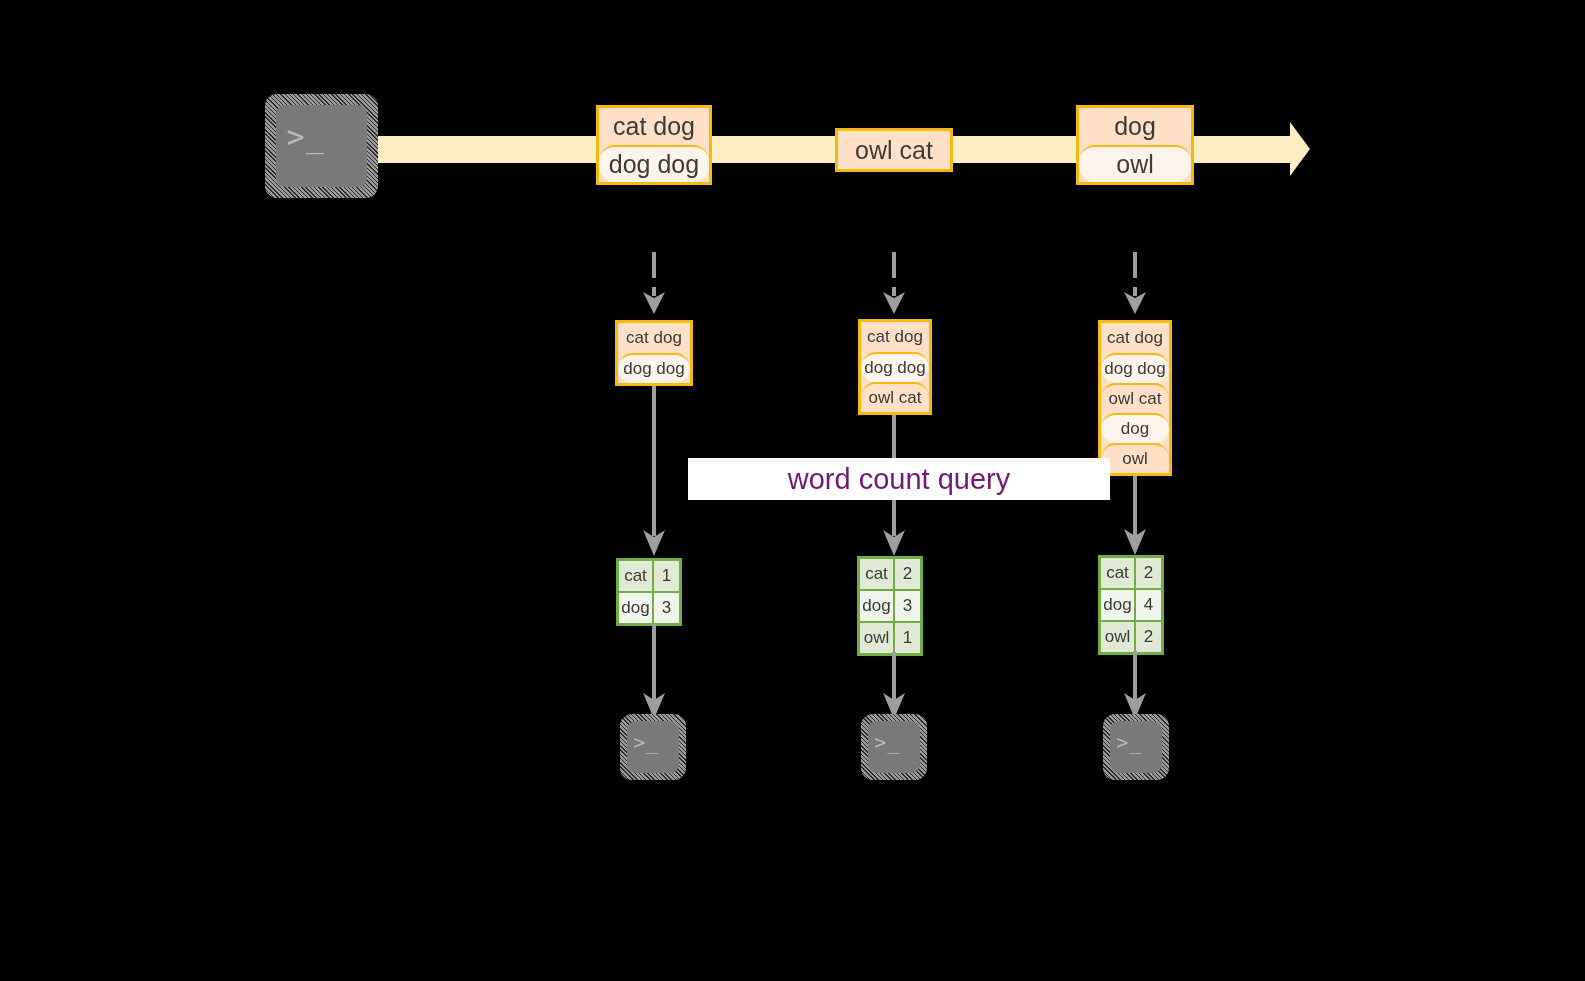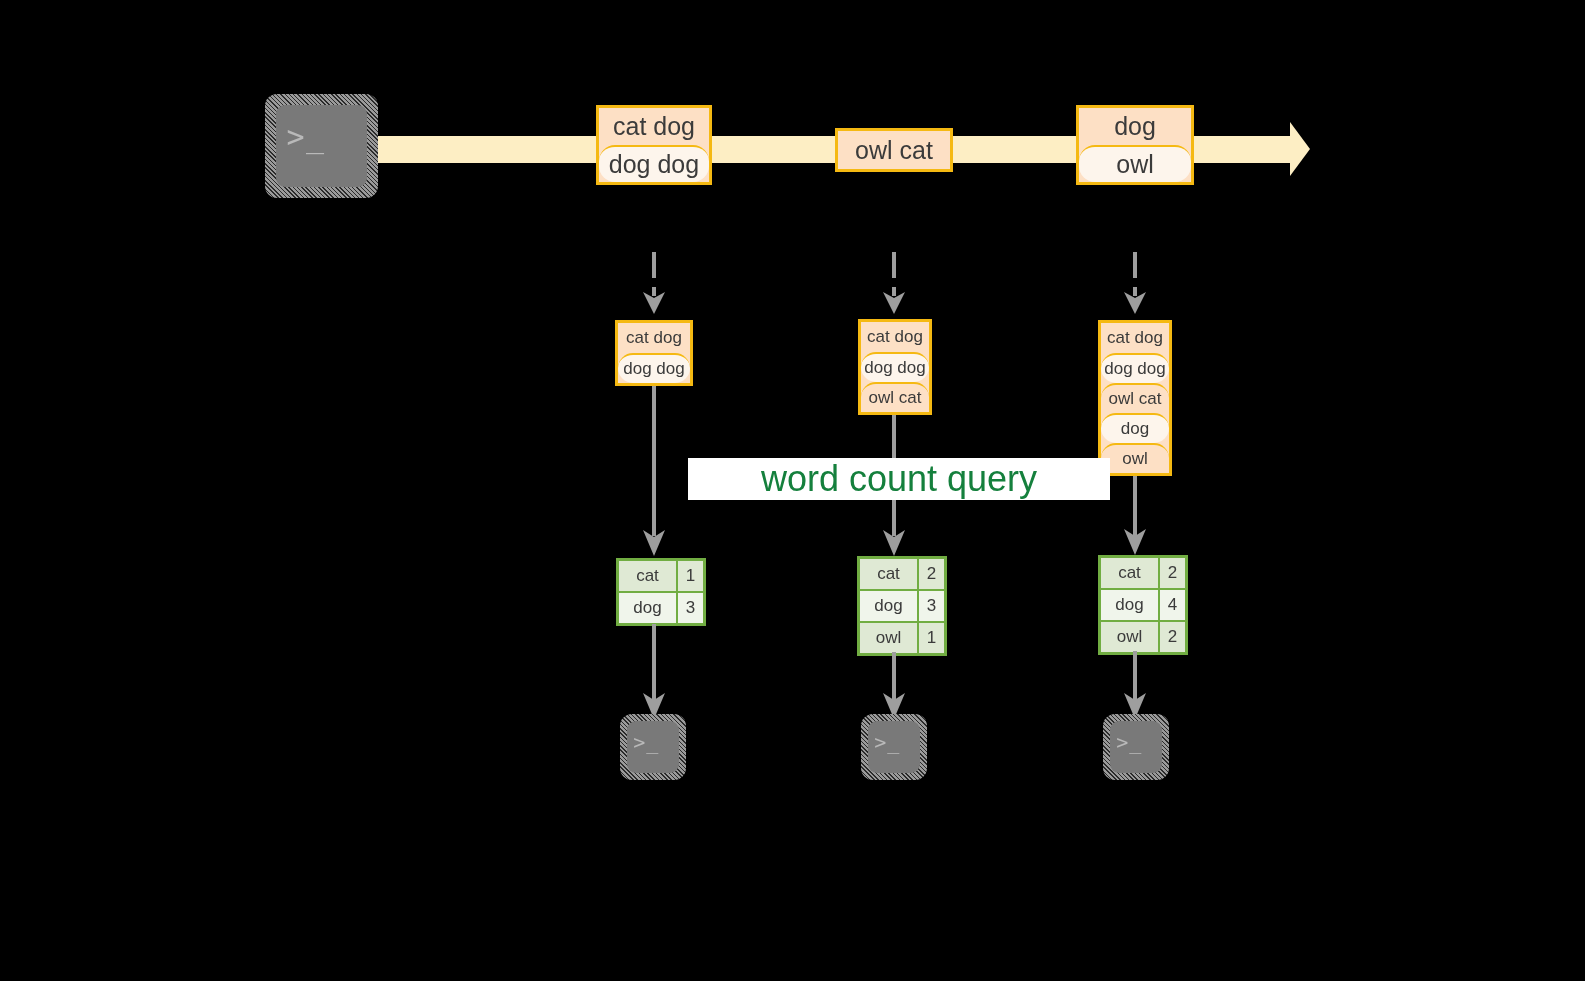--- a/index.html
+++ b/index.html
@@ -106,36 +106,36 @@
   .gbox .row.even .cell { background: #f0f5eb; }
   .gbox .cell {
     box-sizing: border-box;
     display: flex;
     align-items: center;
     justify-content: center;
     font-size: 17px;
     color: #3b3b3b;
     white-space: nowrap;
   }
-  .gbox .cell.key { width: 57px; }
+  .gbox .cell.key { width: 33px; }
   .gbox .cell.val { width: 27px; border-left: 2px solid #71ad42; }
 
   
   .conn { position: absolute; }
   .conn svg { display: block; overflow: visible; }
 
   
   .qlabel {
     position: absolute;
     background: #ffffff;
-    color: #15803d;
+    color: #701a75;
     display: flex;
     align-items: center;
     justify-content: center;
-    font-size: 36px;
+    font-size: 29px;
     white-space: nowrap;
   }
 </style>
 </head>
 <body>
 
 <div id="stage">
 
   <div class="band" style="left:368px; top:136px; width:922px; height:27px;"></div>
   <div class="bandhead" style="left:1290px; top:122px;"></div>

